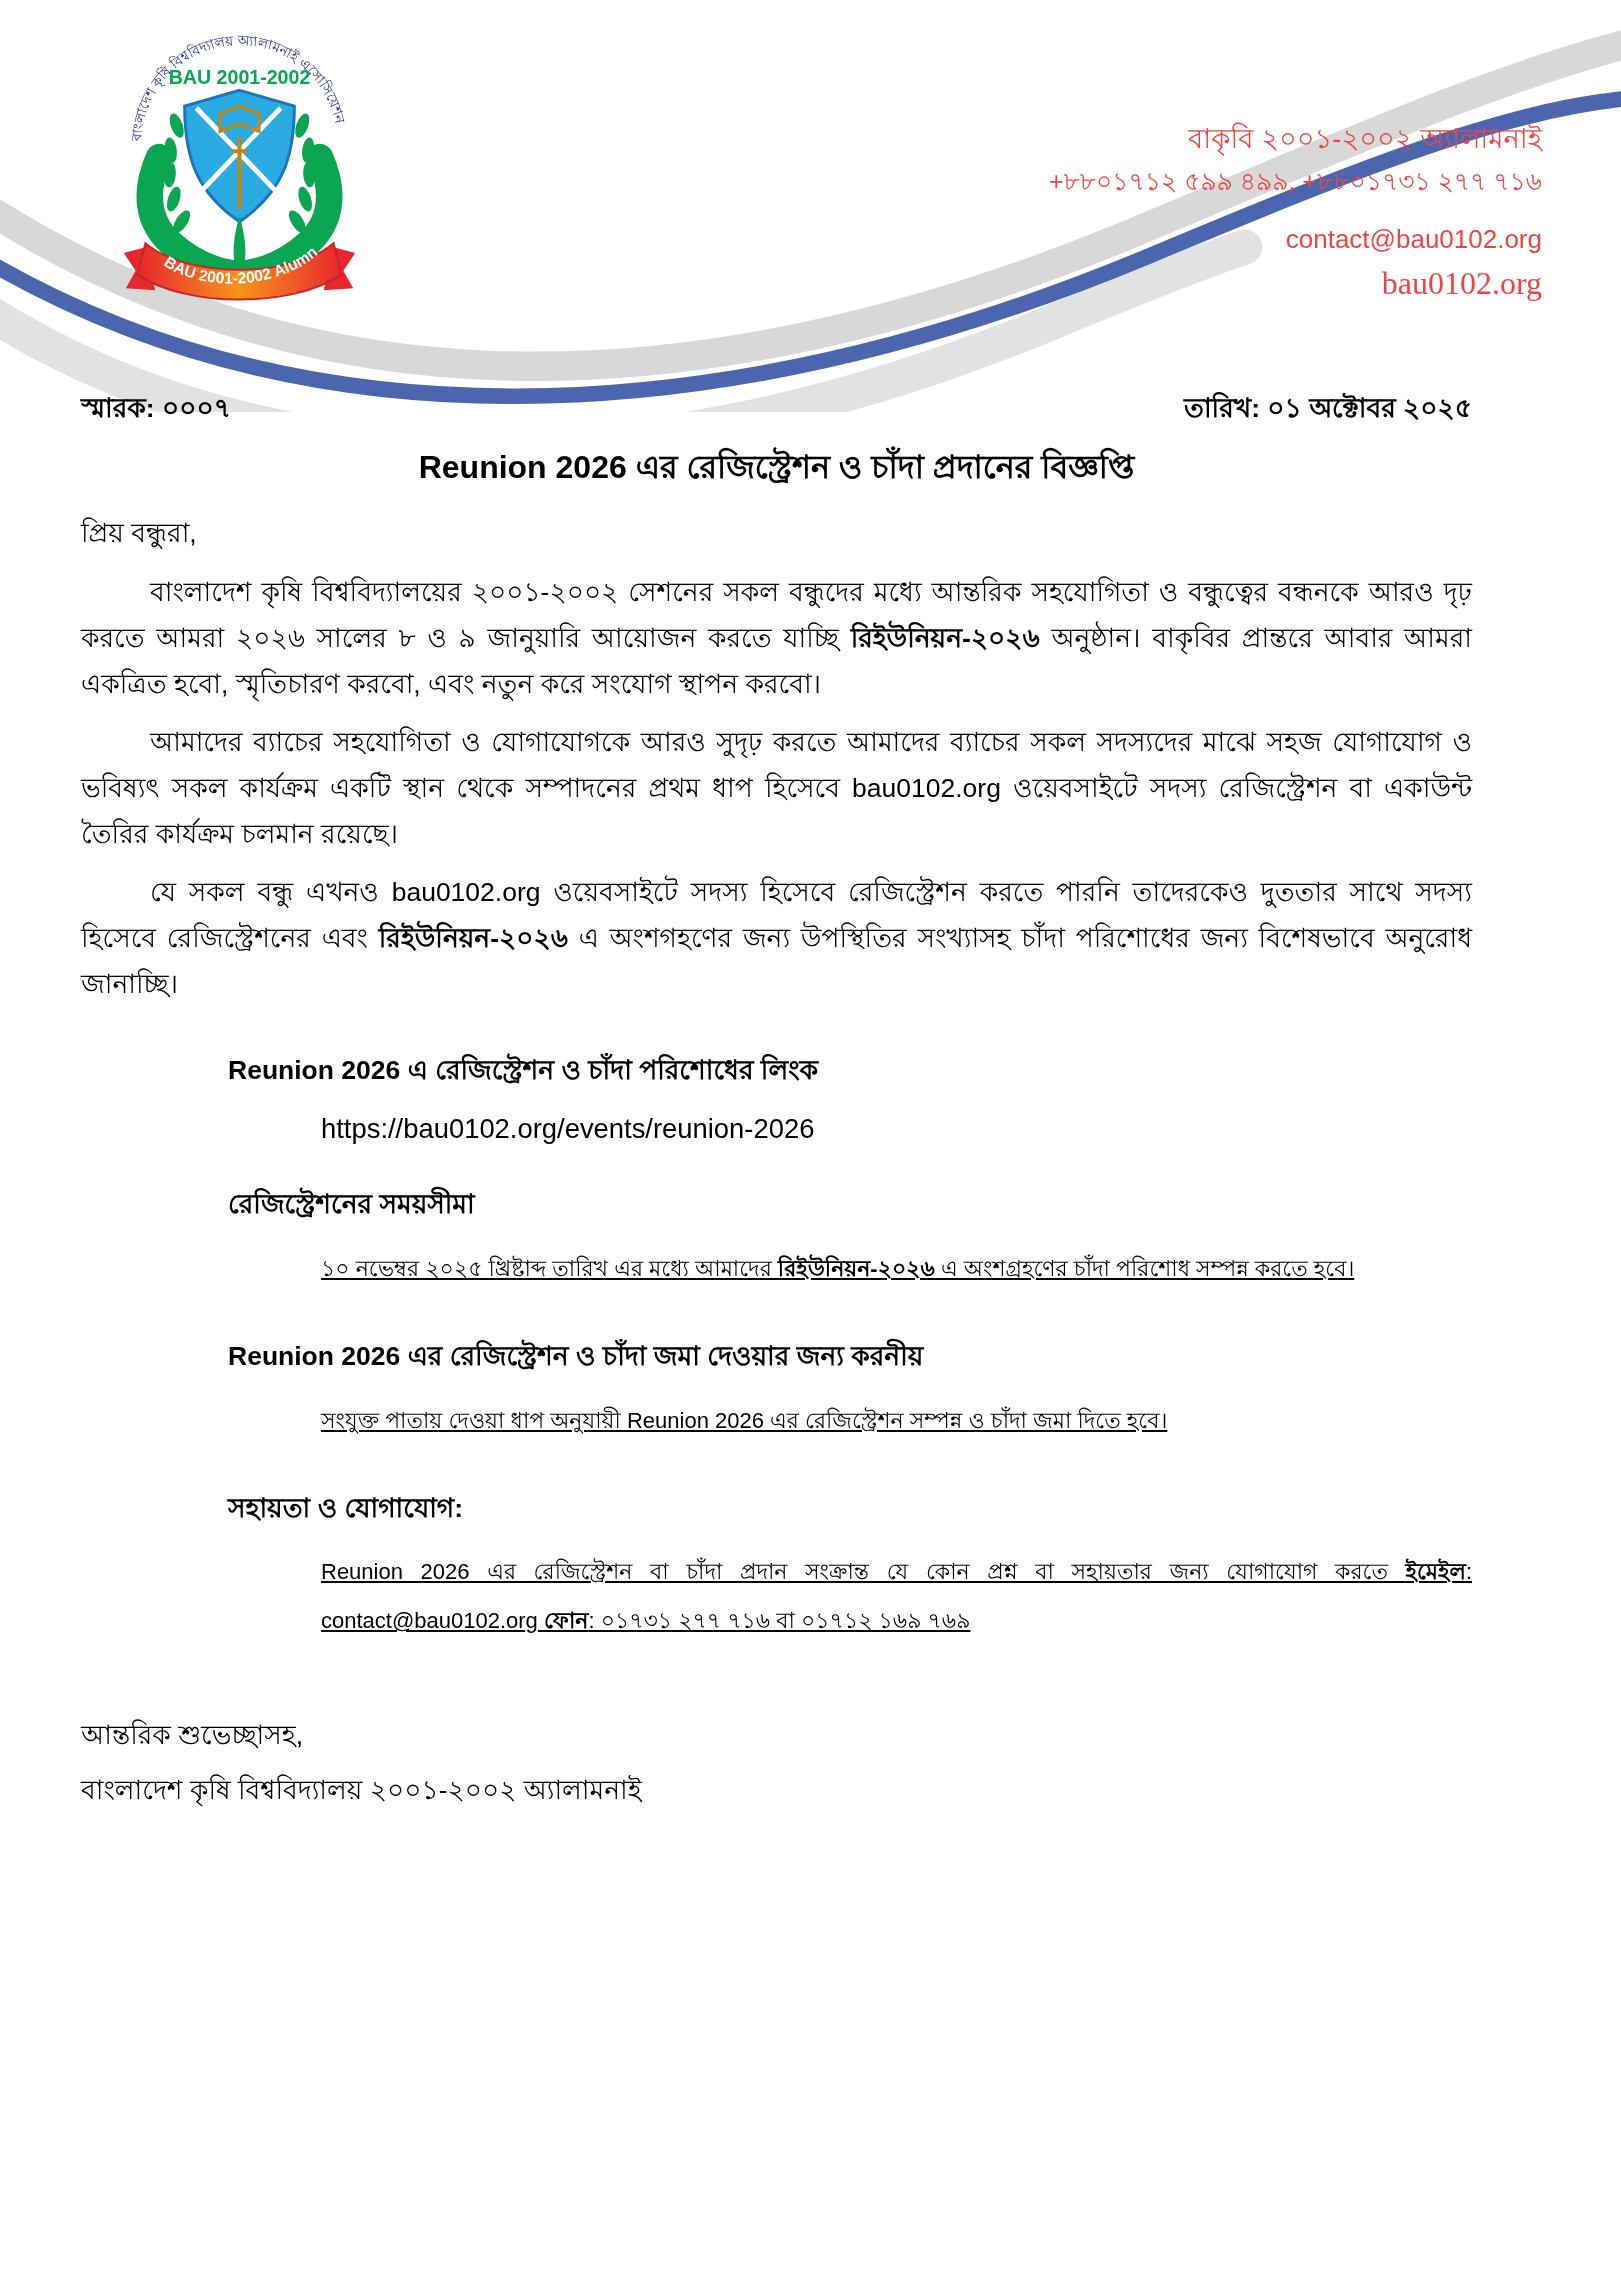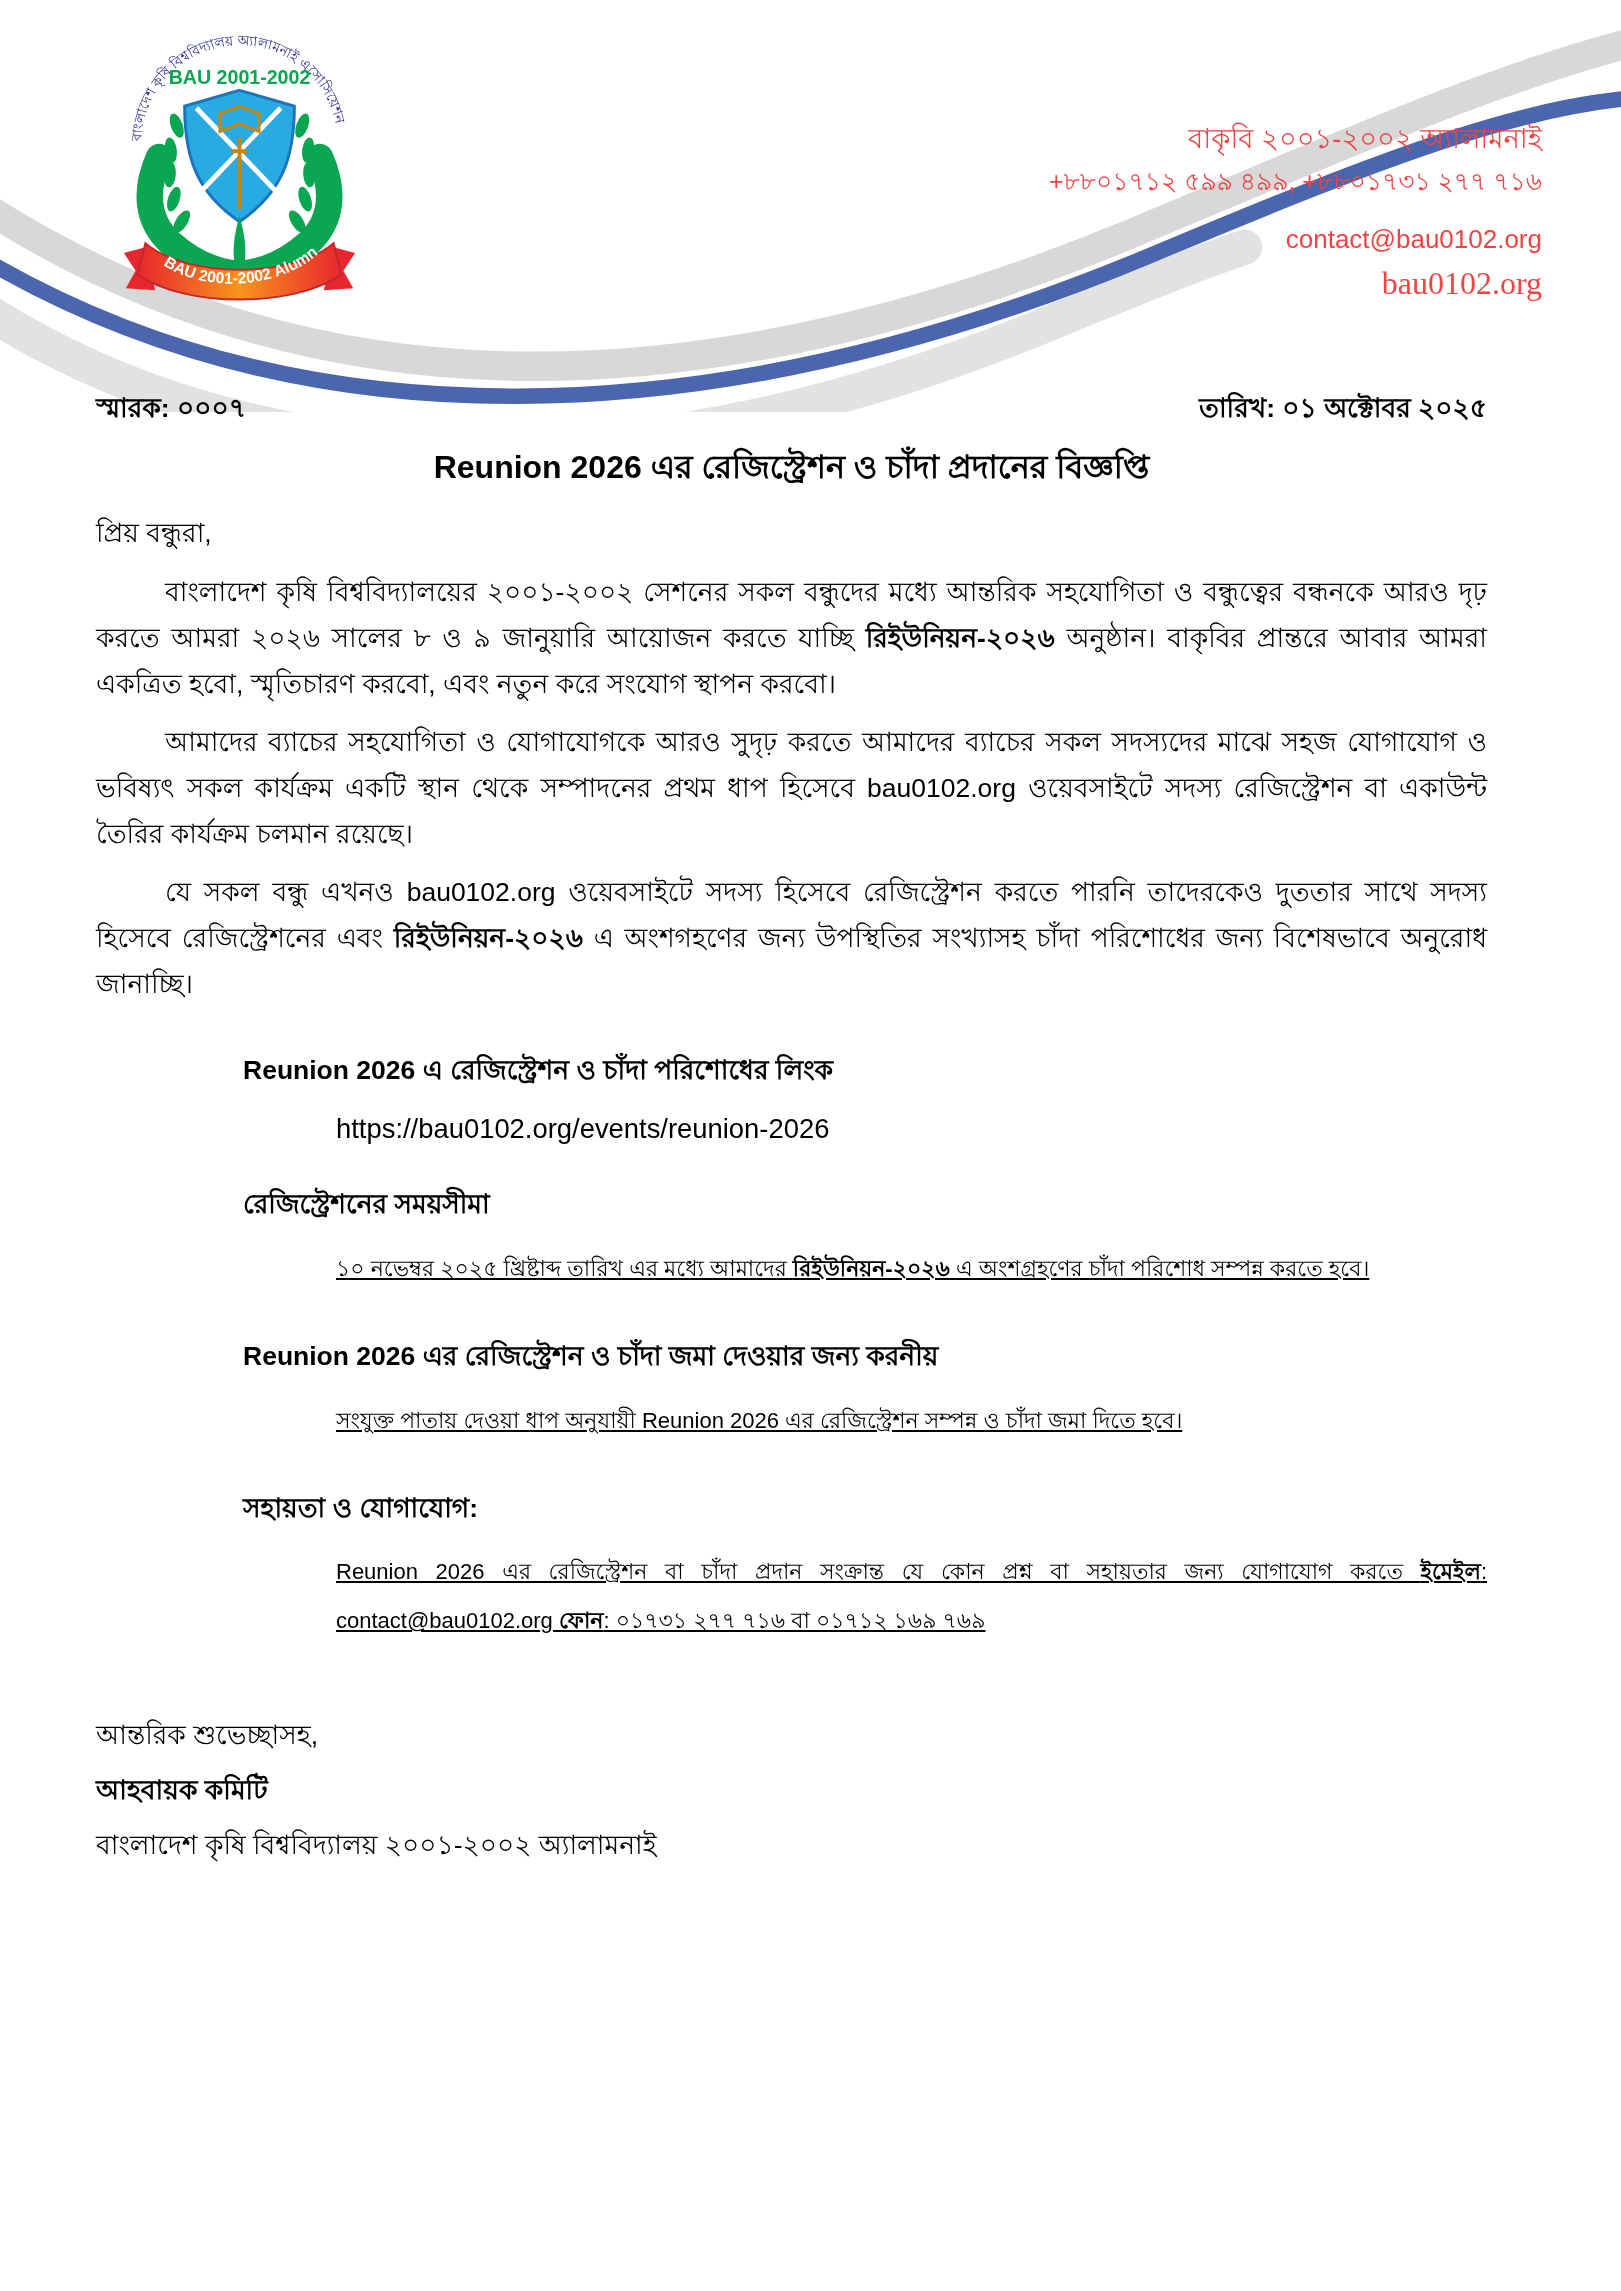--- a/index.html
+++ b/index.html
@@ -17,21 +17,21 @@
   
   .contact{
     position:absolute;right:79px;top:125px;
     text-align:right;color:#ef4444;line-height:1;
   }
   .contact .c1{font-size:27.4px;margin-bottom:16.7px;}
   .contact .c2{font-size:25px;margin-bottom:32px;}
   .contact .c3{font-size:26px;margin-bottom:14.7px;}
   .contact .c4{font-size:32px;font-family:Liberation Serif, serif;}
   
-  .content{position:absolute;left:96px;top:388px;width:1391px;}
+  .content{position:absolute;left:81px;top:388px;width:1391px;}
   .memo-row{display:flex;justify-content:space-between;font-weight:bold;font-size:26.5px;}
   .doc-title{text-align:center;font-weight:bold;font-size:32px;margin-top:9.8px;}
   .salutation{font-size:26.5px;margin-top:17.6px;}
   .para{
     font-size:26.5px;line-height:46px;text-align:justify;
     margin:11.8px 0 0 0;text-indent:69px;
   }
   .sec-h{font-size:26.5px;font-weight:bold;margin:43px 0 0 147px;}
   .sec-h.tight{margin-top:39px;}
   .sec-link{font-size:27.4px;margin:19.6px 0 0 240px;}
@@ -144,19 +144,18 @@
 
     <div class="sec-h">Reunion 2026 এর রেজিস্ট্রেশন ও চাঁদা জমা দেওয়ার জন্য করনীয়</div>
     <div class="sec-sub"><span>সংযুক্ত পাতায় দেওয়া ধাপ অনুযায়ী Reunion 2026 এর রেজিস্ট্রেশন সম্পন্ন ও চাঁদা জমা দিতে হবে।</span></div>
 
     <div class="sec-h">সহায়তা ও যোগাযোগ:</div>
     <div class="sec-sub"><span>Reunion 2026 এর রেজিস্ট্রেশন বা চাঁদা প্রদান সংক্রান্ত যে কোন প্রশ্ন বা সহায়তার জন্য যোগাযোগ করতে </span><b>ইমেইল</b><span>: contact@bau0102.org </span><b>ফোন</b><span>: ০১৭৩১ ২৭৭ ৭১৬ বা ০১৭১২ ১৬৯ ৭৬৯</span></div>
 
 
     <div class="signature">
       <div>আন্তরিক শুভেচ্ছাসহ,</div>
-      <div class="bold">আহবায়ক কমিটি</div>
       <div>বাংলাদেশ কৃষি বিশ্ববিদ্যালয় ২০০১-২০০২ অ্যালামনাই</div>
     </div>
 
   </div>
 </div>
 
 
 </body></html>

